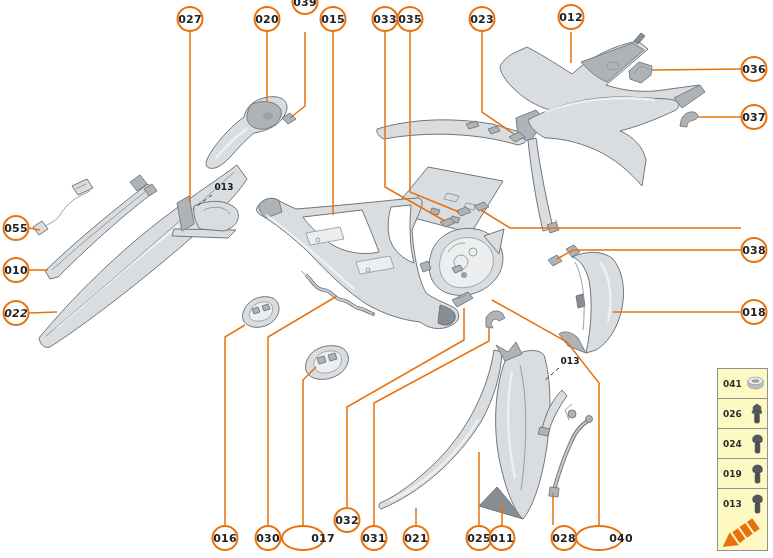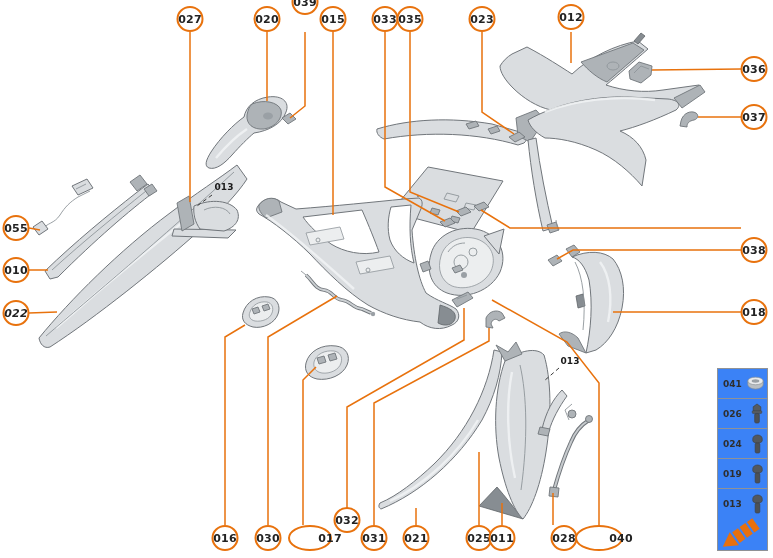--- a/index.html
+++ b/index.html
@@ -15,21 +15,21 @@
   .hl{fill:none;stroke:#f1f3f4;stroke-width:2.4;opacity:.85;}
   .leader{fill:none;stroke-width:1.5;}
   .dashline{fill:none;stroke:#3a3a3a;stroke-width:1;stroke-dasharray:4 3;}
   .callout{position:absolute;width:27px;height:26px;box-sizing:border-box;border-radius:50%;
            background:#fff;display:flex;align-items:center;justify-content:center;
            font-size:11px;font-weight:bold;color:#222;letter-spacing:.2px;
            transform:translate(-50%,-50%);z-index:5;cursor:pointer;}
   .note{position:absolute;transform:translate(-50%,-50%);font-size:9px;font-weight:bold;
         color:#1a1a1a;z-index:4;}
   #legend{position:absolute;left:717px;top:368px;width:51px;box-sizing:border-box;
-          border:1px solid #8f9296;background:#3b82f6;z-index:3;}
+          border:1px solid #8f9296;background:#fef9c3;z-index:3;}
   .legend-row{height:30px;box-sizing:border-box;border-bottom:1px solid #8f9296;display:flex;
               align-items:center;justify-content:space-between;padding:0 3px 0 5px;}
   .legend-row:last-child{border-bottom:none;}
   .lnum{font-size:9px;font-weight:bold;color:#2e2e2e;}
   .licon{display:flex;align-items:center;}
   .legend-logo{height:31px;display:flex;align-items:center;justify-content:center;}
 </style>
 </head>
 <body>
 
@@ -330,21 +330,21 @@
     <div class="callout" style="left: 754px; top: 69px; border: 2px solid rgb(232, 114, 13);">036</div>
     <div class="callout" style="left: 754px; top: 117px; border: 2px solid rgb(232, 114, 13);">037</div>
     <div class="callout" style="left: 754px; top: 240px; border: 2px solid rgb(232, 114, 13); margin-left: 46px;">034</div>
     <div class="callout" style="left: 754px; top: 250px; border: 2px solid rgb(232, 114, 13);">038</div>
     <div class="callout" style="left: 754px; top: 312px; border: 2px solid rgb(232, 114, 13);">018</div>
     <div class="callout" style="left: 16px; top: 228px; border: 2px solid rgb(232, 114, 13);">055</div>
     <div class="callout" style="left: 16px; top: 270px; border: 2px solid rgb(232, 114, 13);">010</div>
     <div class="callout" style="left: 16px; top: 313px; border: 2px solid rgb(232, 114, 13); font-style: italic;">022</div>
     <div class="callout" style="left: 225px; top: 538px; border: 2px solid rgb(232, 114, 13);">016</div>
     <div class="callout" style="left: 268px; top: 538px; border: 2px solid rgb(232, 114, 13);">030</div>
-    <div class="callout" style="left: 310px; top: 538px; border: 2px solid rgb(232, 114, 13); padding-left: 40px;">017</div>
+    <div class="callout" style="left: 303px; top: 538px; border: 2px solid rgb(232, 114, 13); padding-left: 40px;">017</div>
     <div class="callout" style="left: 347px; top: 520px; border: 2px solid rgb(232, 114, 13);">032</div>
     <div class="callout" style="left: 374px; top: 538px; border: 2px solid rgb(232, 114, 13);">031</div>
     <div class="callout" style="left: 416px; top: 538px; border: 2px solid rgb(232, 114, 13);">021</div>
     <div class="callout" style="left: 479px; top: 538px; border: 2px solid rgb(232, 114, 13); text-align: right;">025</div>
     <div class="callout" style="left: 502px; top: 538px; border: 2px solid rgb(232, 114, 13);">011</div>
     <div class="callout" style="left: 553px; top: 538px; border: 2px solid rgb(232, 114, 13); margin-left: 11px;">028</div>
     <div class="callout" style="left: 599px; top: 538px; border: 2px solid rgb(232, 114, 13); padding-left: 44px;">040</div>
     <div class="note" style="left: 224px; top: 187px;">013</div>
     <div class="note" style="left: 570px; top: 361px;">013</div>
   </div>

